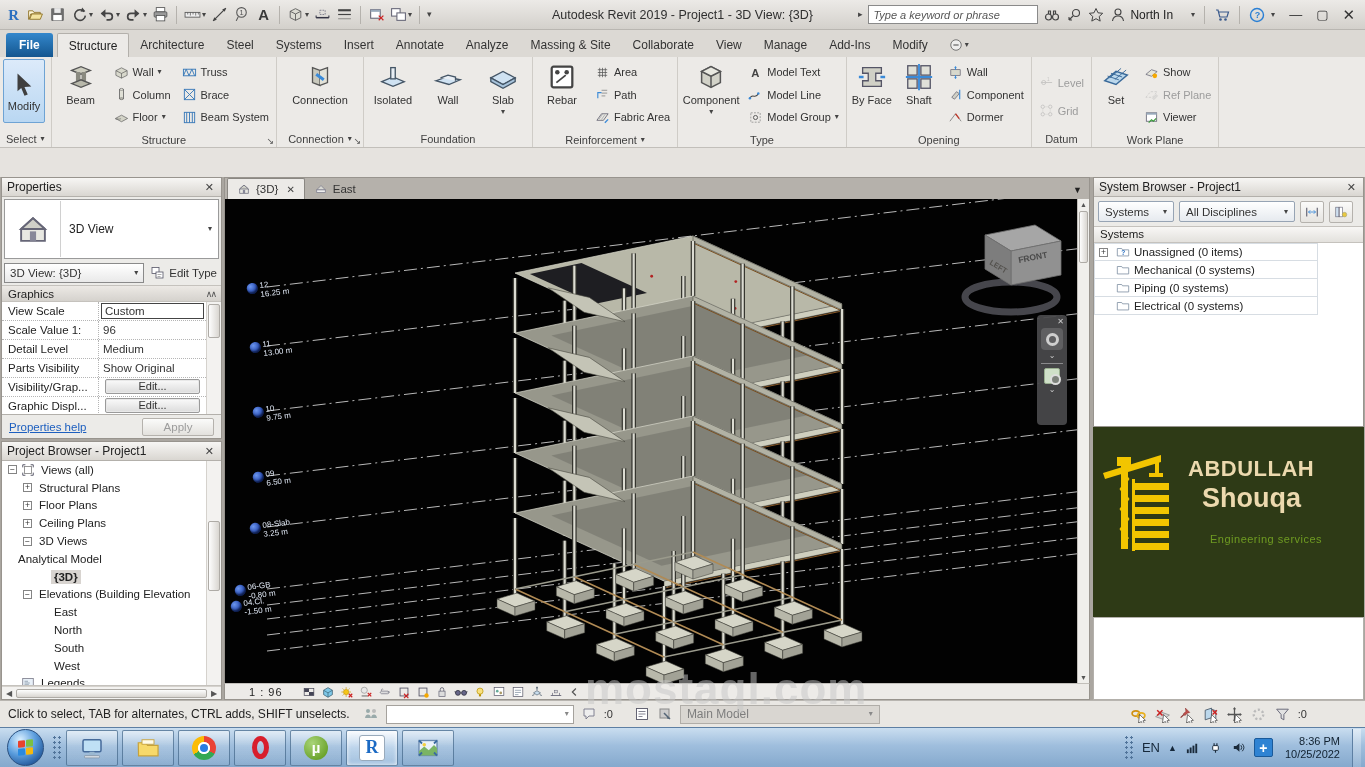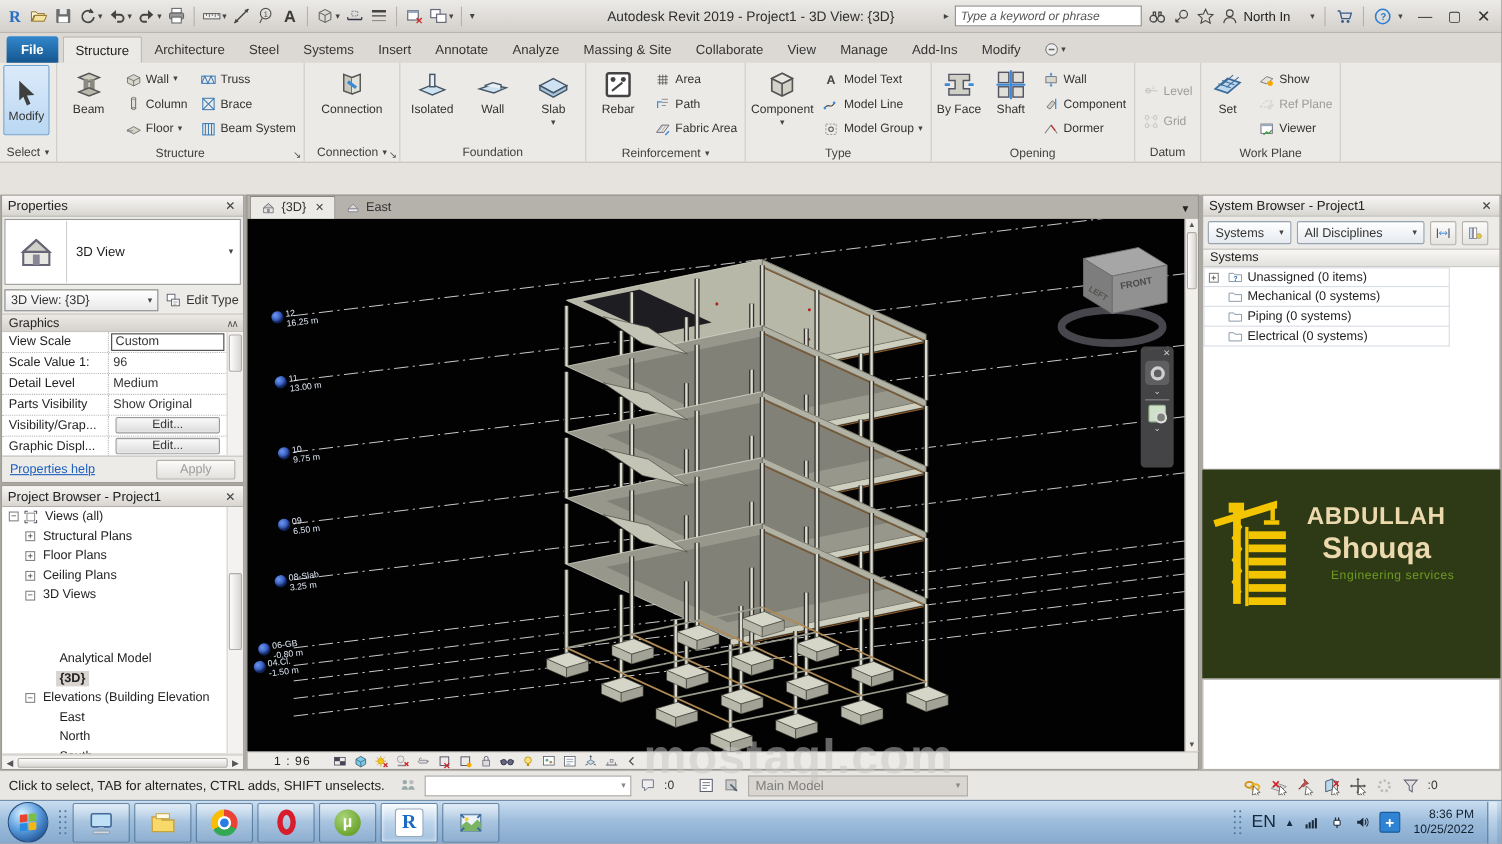--- a/index.html
+++ b/index.html
@@ -134,21 +134,21 @@
   .sb-row{display:flex;align-items:center;height:18px;border:1px solid #d7dde3;border-top:none;width:224px;font-size:11.5px;color:#222;padding-left:4px}
   .sb-row:first-child{border-top:1px solid #d7dde3}
   .sb-row .pb-ic{margin:0 4px}
 
   
   #logo-panel{position:absolute;left:1093px;top:279px;width:271px;height:190px;background:#2e3a16;overflow:hidden}
   #logo-crane{position:absolute;left:6px;top:22px;width:92px;height:118px}
   #logo-text{position:absolute;left:95px;top:28px}
   #logo-line1{font-size:22px;font-weight:bold;color:#ecd9ae;letter-spacing:.5px;line-height:28px}
   #logo-line2{font-size:27px;font-weight:bold;color:#ecd9ae;margin-left:14px;line-height:30px}
-  #logo-line3{font-size:11px;color:#6f9b22;margin-left:22px;margin-top:4px;letter-spacing:.5px}
+  #logo-line3{font-size:11px;color:#6f9b22;margin-left:22px;margin-top:20px;letter-spacing:.5px}
   #right-white{position:absolute;left:1093px;top:469px;width:271px;height:83px;background:#fff;border:1px solid #b3b0ab}
 
   
   #statusbar{height:27px;background:#e9e7e3;border-top:1px solid #b8b5b0;display:flex;align-items:center;padding:0 8px;gap:7px;font-size:12px;color:#222;position:relative}
   .ws-dd{width:188px;height:19px;background:#fff;border:1px solid #a5a29d;display:flex;align-items:center;padding:0 4px}
   .ws-dd .dd{margin-left:auto;color:#888}
   .mm-dd{width:200px;height:19px;background:#d9d6d1;border:1px solid #b0ada8;display:flex;align-items:center;padding:0 6px;color:#7d7d7d}
   .mm-dd .dd{margin-left:auto;color:#888}
   .sb-count{font-size:11px;color:#333}
   #sb-spacer{flex:1}
@@ -165,21 +165,21 @@
   .tbdots{width:10px;height:26px;background-image:radial-gradient(circle,#51749a 1px,transparent 1.3px);background-size:5px 5px;flex:none}
   .tb-btn{width:52px;height:36px;border:1px solid rgba(70,105,140,.75);border-radius:2px;background:linear-gradient(rgba(255,255,255,.5),rgba(255,255,255,.12) 48%,rgba(255,255,255,.05));display:flex;align-items:center;justify-content:center;flex:none}
   .tb-btn.active{background:linear-gradient(rgba(255,255,255,.85),rgba(215,232,248,.55) 50%,rgba(190,214,238,.5));box-shadow:inset 0 0 4px rgba(255,255,255,.9)}
   .chrome-ic{width:24px;height:24px;border-radius:50%;background:conic-gradient(#ea4335 0 33%,#34a853 0 66%,#fbbc05 0 100%);position:relative}
   .chrome-ic:after{content:"";position:absolute;left:6px;top:6px;width:12px;height:12px;border-radius:50%;background:#fff;box-shadow:inset 0 0 0 3px #fff}
   .chrome-ic:before{content:"";position:absolute;left:8px;top:8px;width:8px;height:8px;border-radius:50%;background:#2a7de1;z-index:1}
   .opera-ic{width:17px;height:23px;border:5px solid #d81e2c;border-radius:50%}
   .ut-ic{width:24px;height:24px;border-radius:50%;background:radial-gradient(circle at 35% 30%,#a8d478,#6ba32c 75%);color:#fff;font-weight:bold;font-size:15px;display:flex;align-items:center;justify-content:center;line-height:0}
   .revit-ic{width:26px;height:26px;background:#fff;border:1px solid #9ab;border-radius:3px;display:flex;align-items:center;justify-content:center;font-family:"Liberation Serif",serif;font-weight:bold;font-size:18px;color:#1b6ac4}
   .tray{margin-left:auto;display:flex;align-items:center;gap:8px;padding-right:1px}
-  .tray .lang{font-size:16px;color:#16283a}
+  .tray .lang{font-size:13px;color:#16283a}
   .tray .up{font-size:9px;color:#16283a}
   .clock{font-size:11px;color:#10202f;text-align:right;line-height:13px;margin:0 4px}
   .plus-tile{width:19px;height:19px;background:#2f83d3;border:1px solid #1a5a9a;color:#fff;font-weight:bold;font-size:14px;display:flex;align-items:center;justify-content:center;border-radius:2px}
   .showdesk{width:9px;height:38px;border-left:1px solid #5d7fa3;background:linear-gradient(rgba(255,255,255,.45),rgba(190,210,230,.3))}
 </style>
 </head>
 <body>
 
 <div id="app">
 
@@ -903,21 +903,21 @@
             <span class="pb-label">Floor Plans</span>
           </div>
           <div class="pb-row" style="padding-left: 21px;">
             <span class="exp">+</span>
             <span class="pb-label">Ceiling Plans</span>
           </div>
           <div class="pb-row" style="padding-left: 21px;">
             <span class="exp">−</span>
             <span class="pb-label">3D Views</span>
           </div>
-          <div class="pb-row" style="padding-left: 36px; margin-top: 40px;">
+          <div class="pb-row" style="">
             <span style="width: 13px; flex: 0 0 auto;"></span>
             <span class="pb-label">Analytical Model</span>
           </div>
           <div class="pb-row sel" style="padding-left: 36px;">
             <span style="width: 13px; flex: 0 0 auto;"></span>
             <span class="pb-label">{3D}</span>
           </div>
           <div class="pb-row" style="padding-left: 21px;">
             <span class="exp">−</span>
             <span class="pb-label">Elevations (Building Elevation</span>

